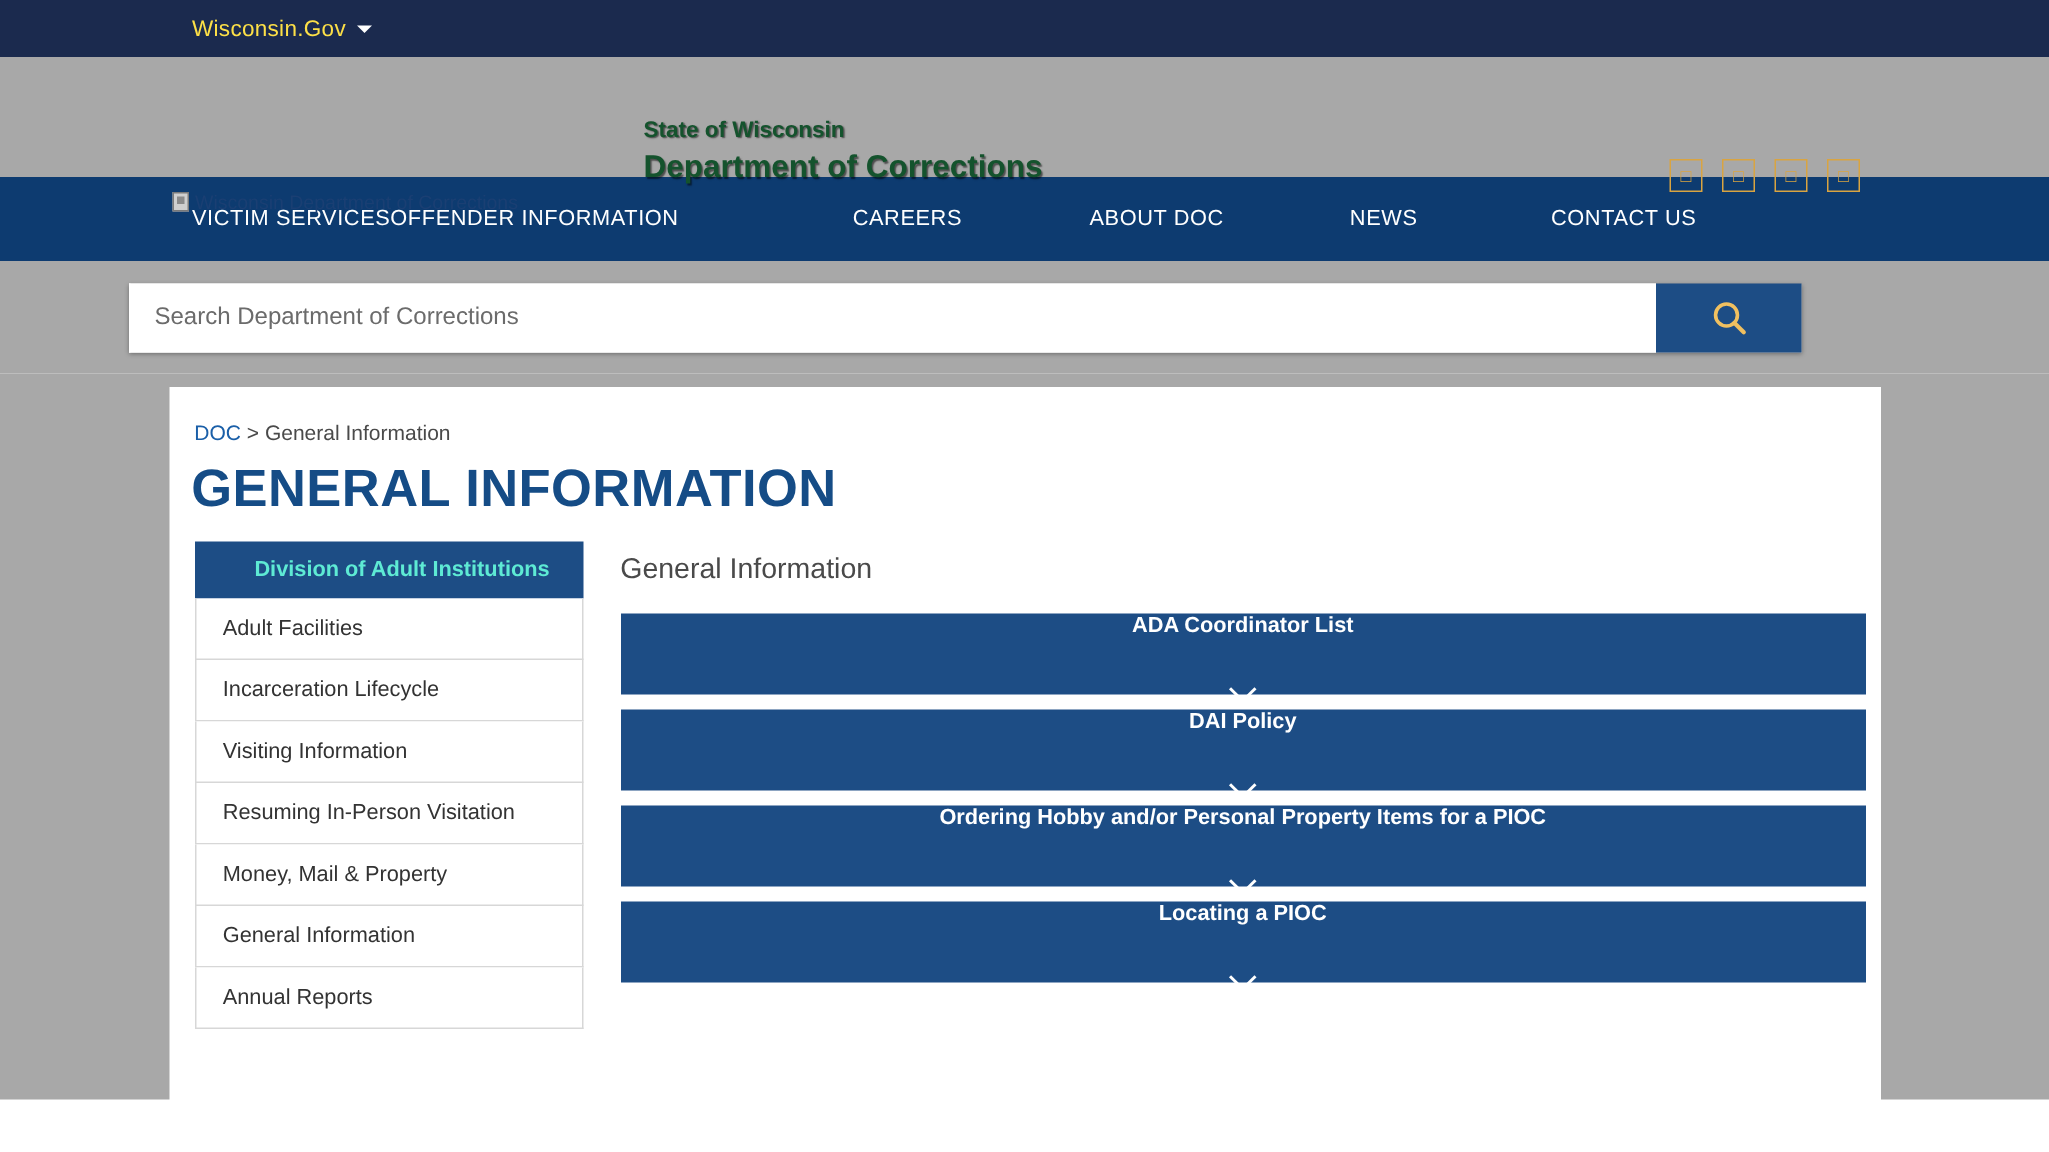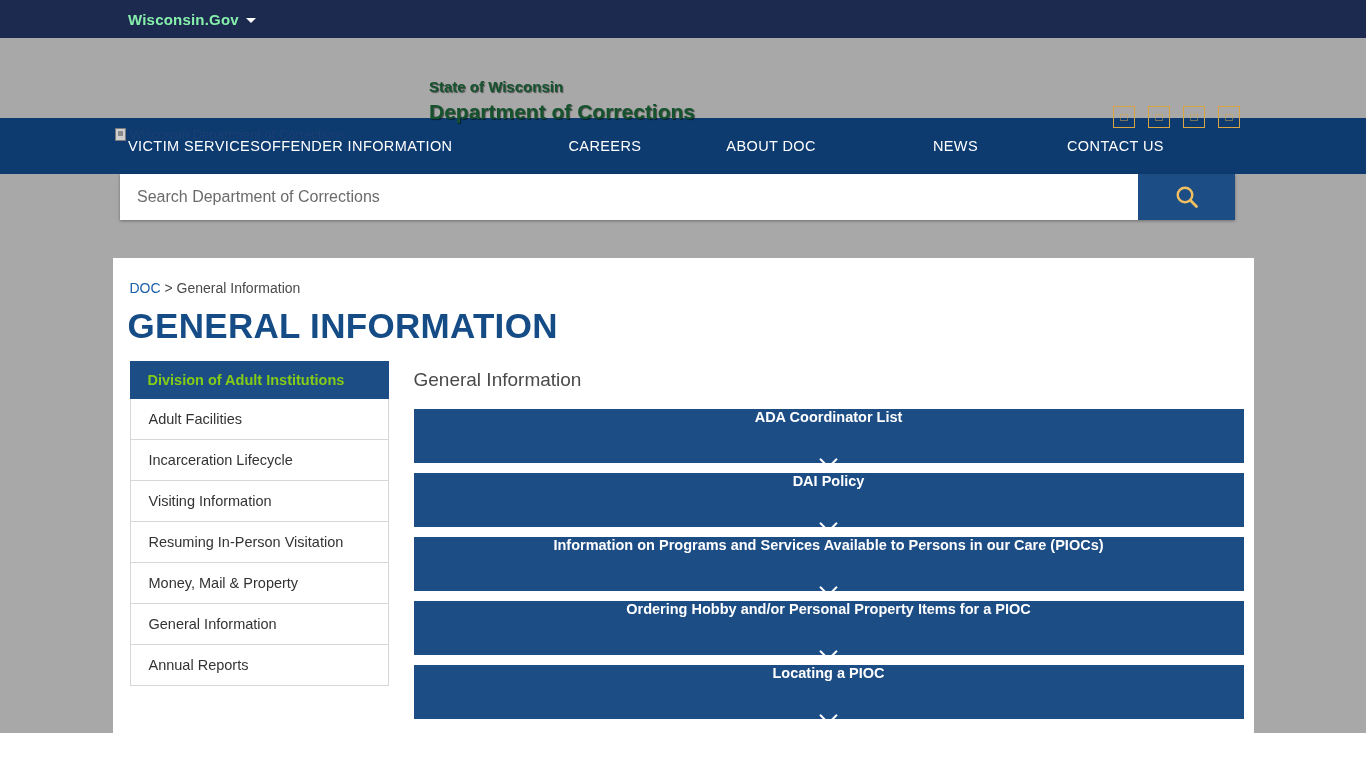--- a/index.html
+++ b/index.html
@@ -13,23 +13,23 @@
 
   
   .state-bar {
     height: 38px;
     background: #1b2a4e;
     display: flex;
     align-items: center;
     padding-left: 128px;
   }
   .state-bar-link {
-    color: #86efac;
+    color: #fde047;
     font-size: 15px;
-    font-weight: bold;
+    font-weight: normal;
     letter-spacing: .2px;
     cursor: pointer;
   }
   .caret-down {
     display: inline-block;
     margin-left: 7px;
     width: 0; height: 0;
     border-left: 5px solid transparent;
     border-right: 5px solid transparent;
     border-top: 5px solid #ffffff;
@@ -119,29 +119,29 @@
     color: #ffffff;
     font-size: 14.5px;
     letter-spacing: .4px;
     cursor: pointer;
     white-space: nowrap;
   }
   .nav-gap-1 { }
   .nav-gap-2 { margin-right: 116px; }
   .nav-gap-3 { margin-right: 85px; }
   .nav-gap-4 { margin-right: 84px; }
-  .nav-gap-5 { margin-right: 89px; margin-left: 33px; }
+  .nav-gap-5 { margin-right: 89px; }
 
   
   .search-band {
     height: 75px;
     background: #a8a8a8;
     display: flex;
-    align-items: flex-start;
-    padding-left: 120px;
+    align-items: center;
+    padding-left: 86px;
   }
   .search-wrap {
     display: flex;
     height: 46px;
     box-shadow: 0 1px 3px rgba(0,0,0,.35);
   }
   .search-input {
     width: 1018px;
     height: 46px;
     border: 1px solid #ffffff;
@@ -206,24 +206,25 @@
     margin-top: 15px;
   }
 
   
   .sidebar {
     width: 259px;
     flex: none;
   }
   .sidebar-header {
     background: #1d4d85;
-    color: #84cc16;
+    color: #5eead4;
     font-size: 14.5px;
     font-weight: bold;
     padding: 11px 0 11px 18px;
+    text-align: center;
   }
   .sidebar-item {
     border: 1px solid #d7d7d7;
     border-top: none;
     background: #ffffff;
     color: #333333;
     font-size: 14.5px;
     padding: 12px 0 12px 18px;
     cursor: pointer;
   }
@@ -349,24 +350,20 @@
         <div class="accordion-item">
           <span class="accordion-title">ADA Coordinator List</span>
           <span class="chev"></span>
         </div>
 
         <div class="accordion-item">
           <span class="accordion-title">DAI Policy</span>
           <span class="chev"></span>
         </div>
 
-        <div class="accordion-item">
-          <span class="accordion-title">Information on Programs and Services Available to Persons in our Care (PIOCs)</span>
-          <span class="chev"></span>
-        </div>
 
         <div class="accordion-item">
           <span class="accordion-title">Ordering Hobby and/or Personal Property Items for a PIOC</span>
           <span class="chev"></span>
         </div>
 
         <div class="accordion-item">
           <span class="accordion-title">Locating a PIOC</span>
           <span class="chev"></span>
         </div>

